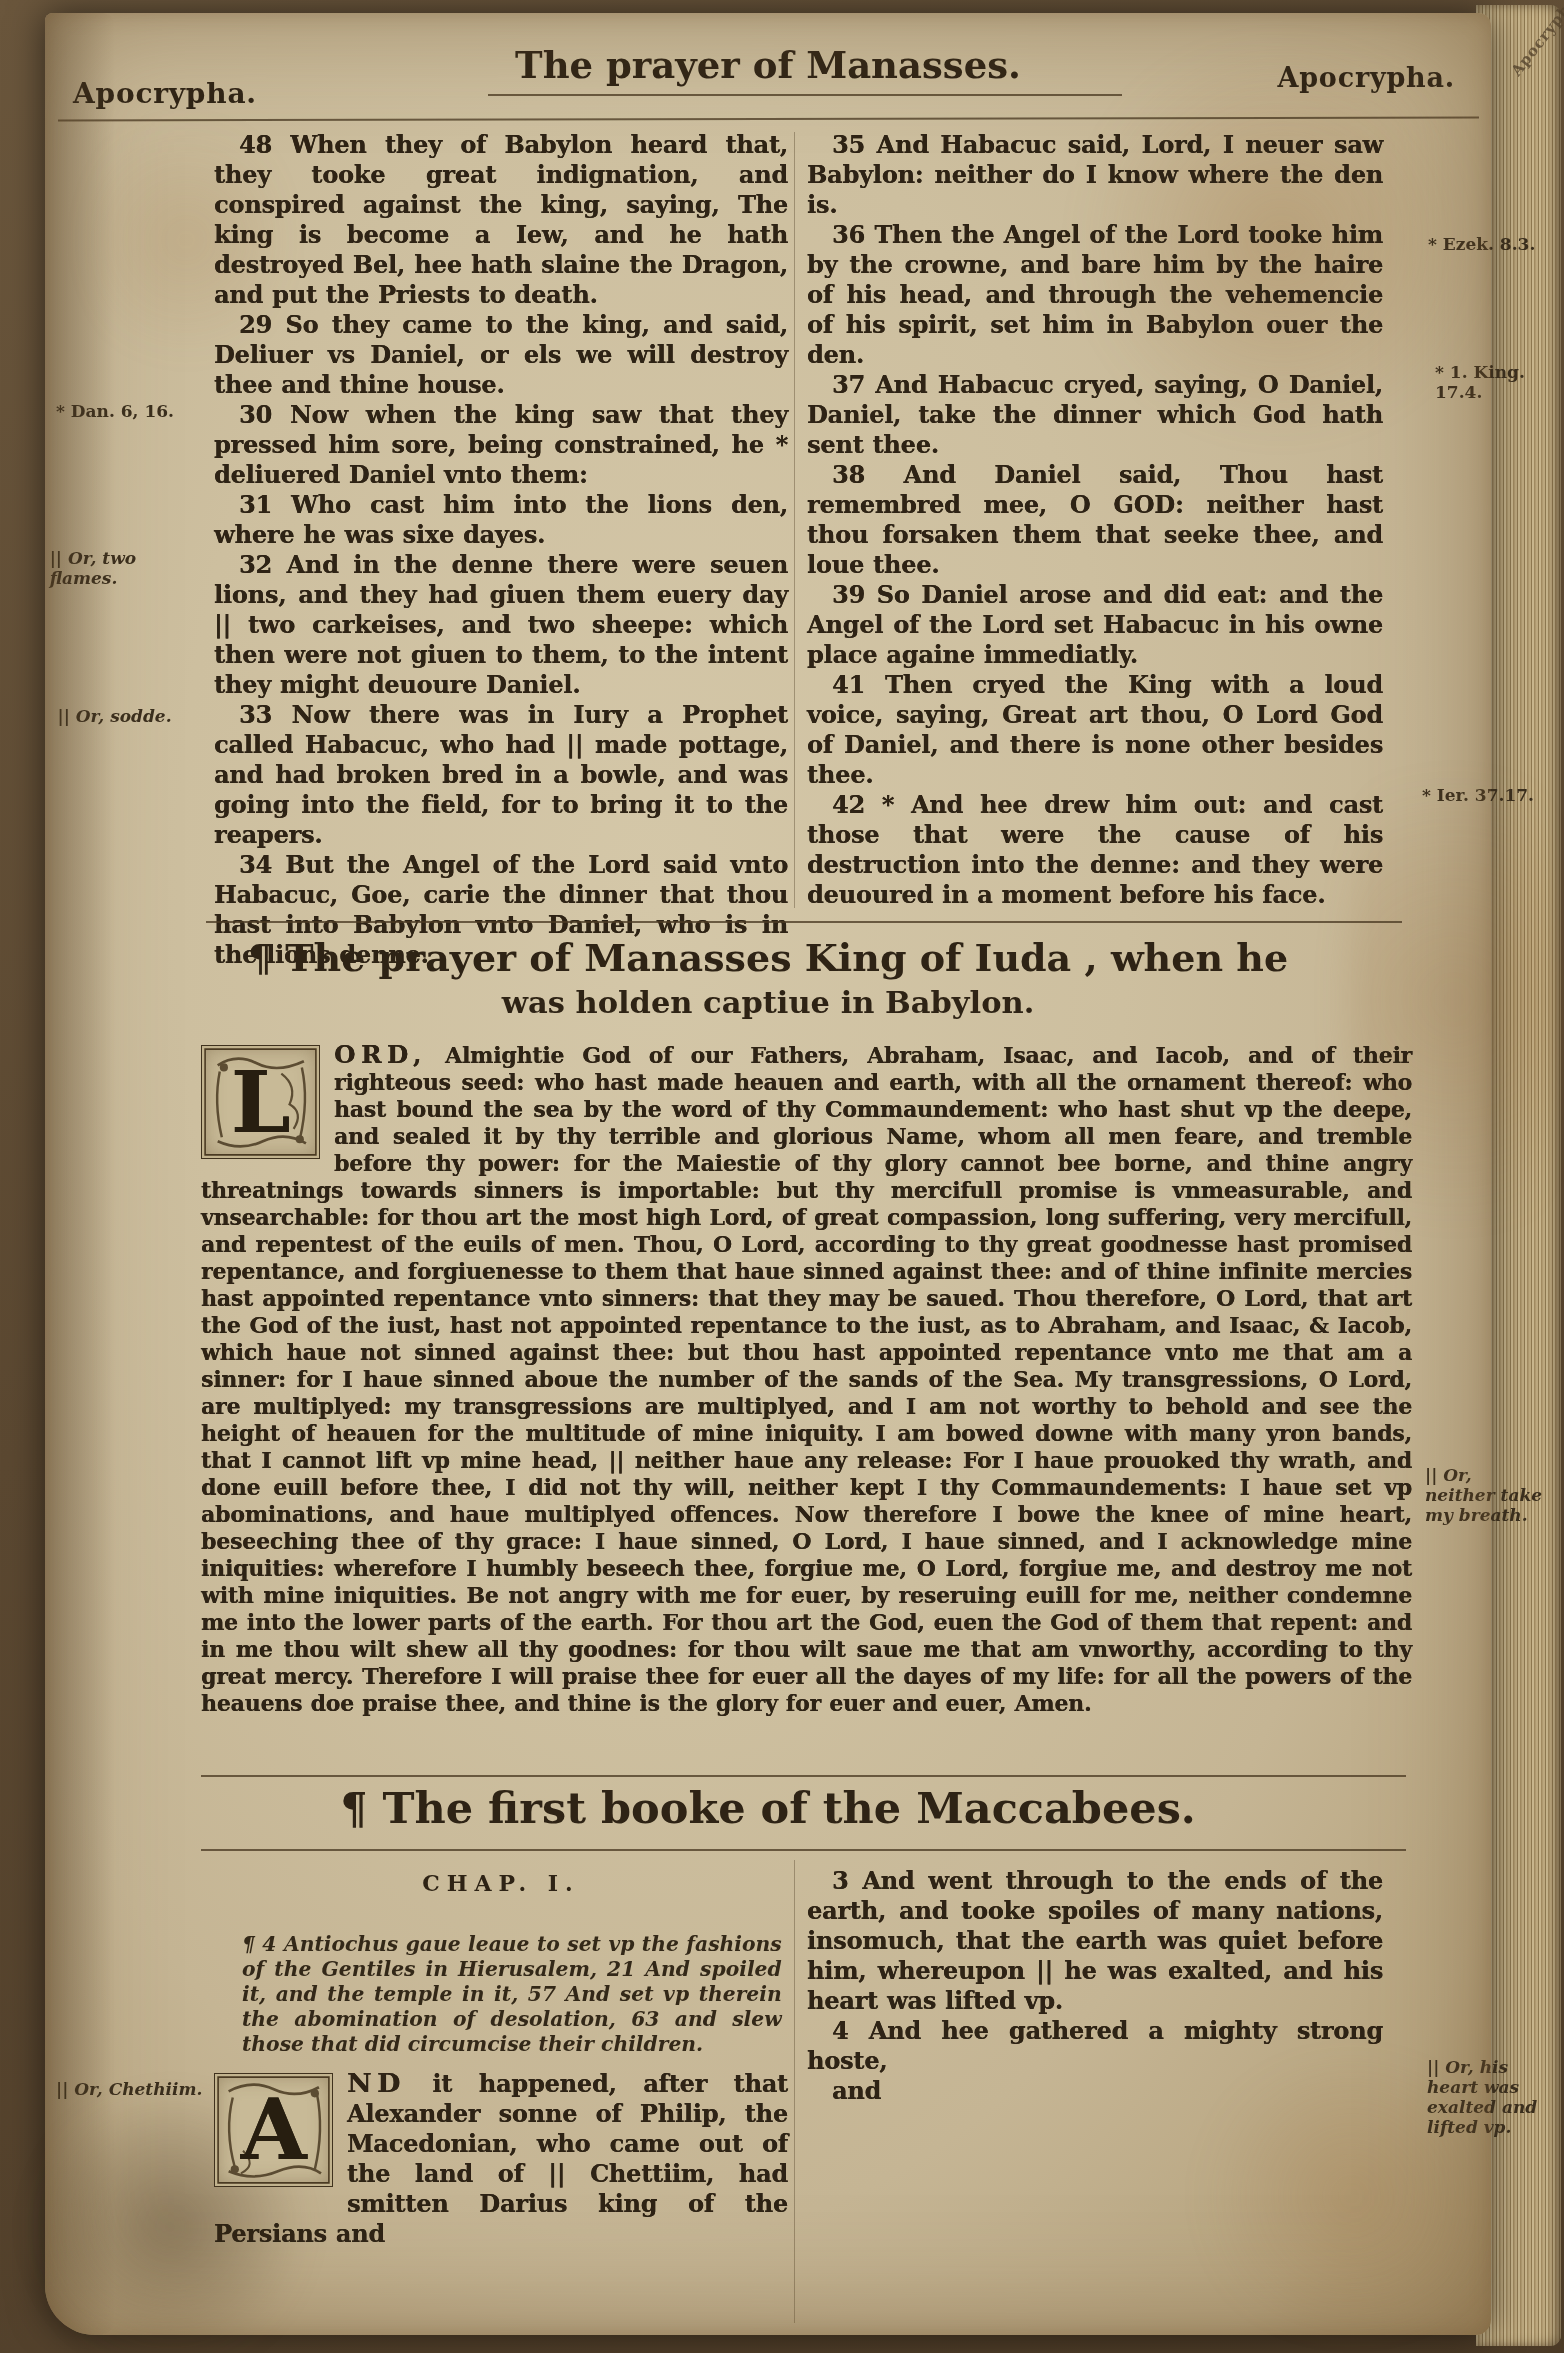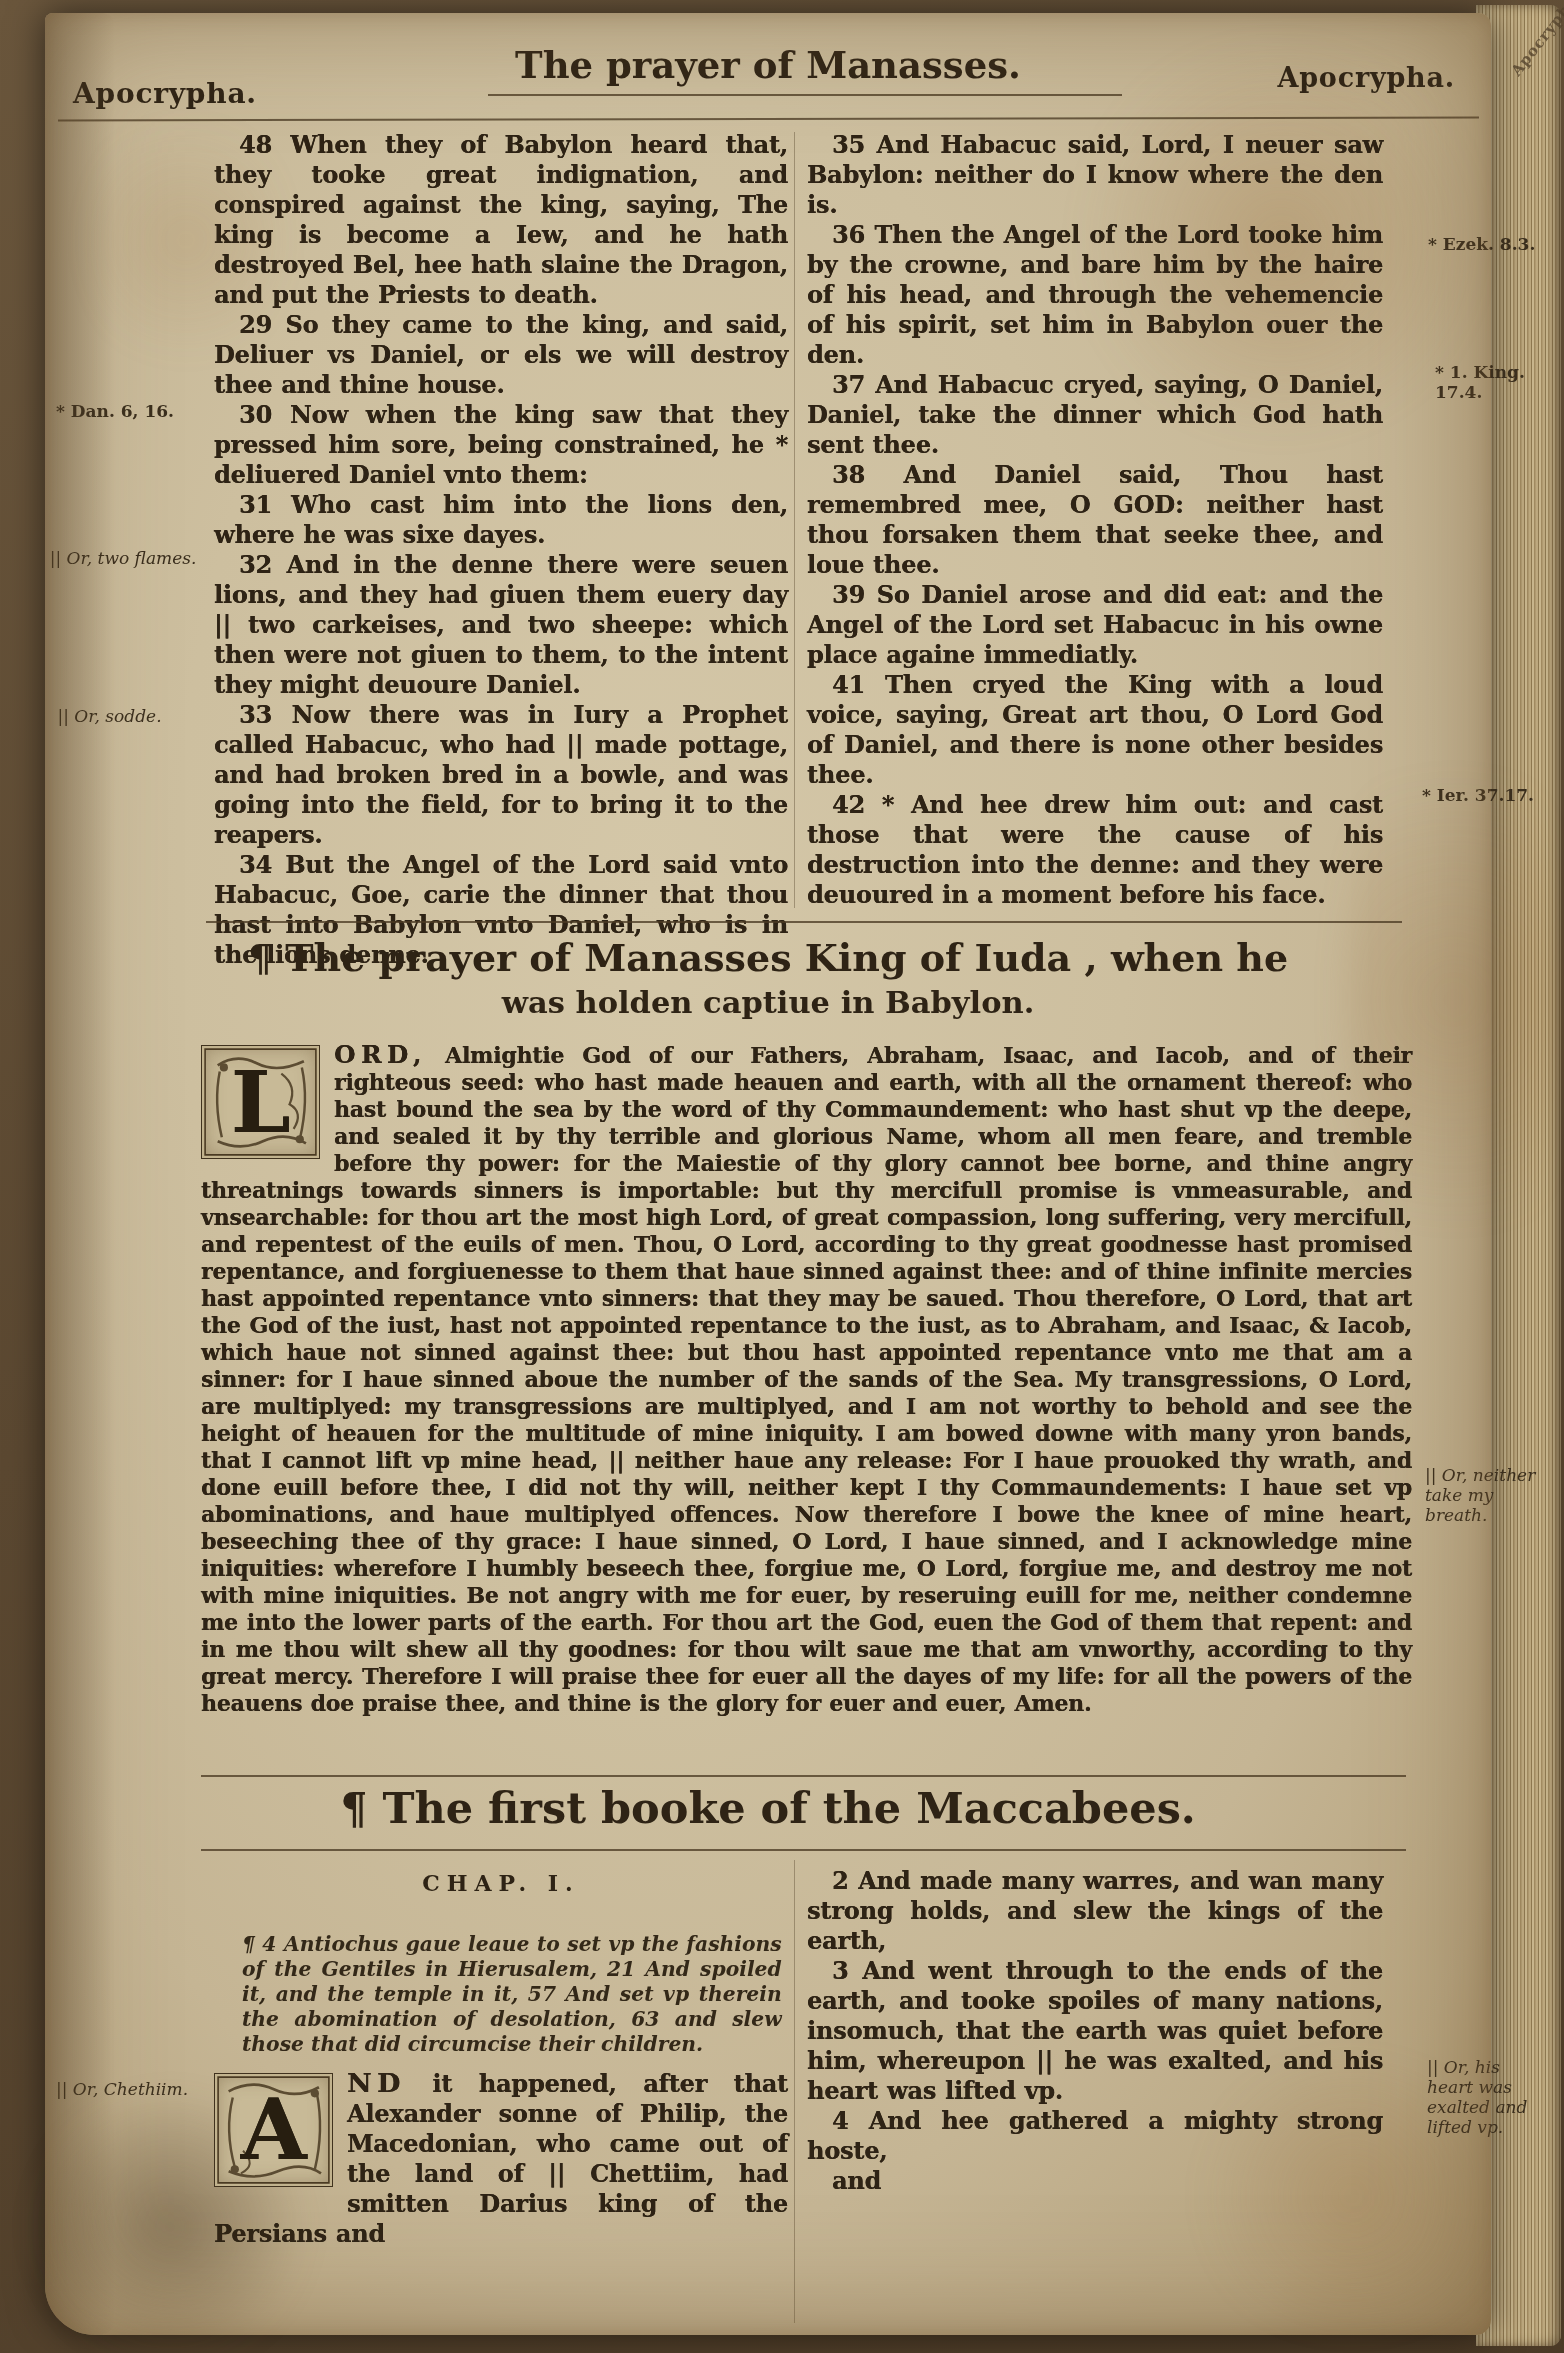--- a/index.html
+++ b/index.html
@@ -68,21 +68,21 @@
   .macc-right{ left:762px; top:1853px; width:576px; }
   .coltext p.verse {
     font-size:24px; line-height:30px; font-weight:bold; text-align:justify;
     text-indent:25px; letter-spacing:-0.2px; word-spacing:0.8px; color:#2e2315;
     text-shadow:0.2px 0 0 currentColor;
   }
   .coltext p.verse.cont { text-indent:0; }
 
   
   .note { position:absolute; font-size:17px; line-height:20.3px; color:#3a2e1d; font-weight:bold; }
-  .note.or { font-style:italic; font-weight:400; }
+  .note.or { font-style:italic; font-weight:700; }
 
   
   .m-title { position:absolute; left:0; top:922px; width:100%; text-align:center; color:#2e2315; }
   .m-line1 { font-size:38px; font-weight:bold; }
   .m-line2 { font-size:30.5px; font-weight:bold; margin-top:4.7px; }
   .prayer  { position:absolute; left:156px; top:1028px; width:1211px; }
   .prayer p {
     font-size:22px; line-height:27px; font-weight:bold; text-align:justify;
     letter-spacing:-0.2px; word-spacing:0.8px; color:#2e2315; text-shadow:0.2px 0 0 currentColor;
   }
@@ -195,21 +195,20 @@
             <path d="M20 70 Q34 84 18 92" stroke="#4a3a22" fill="none" stroke-width="2"></path>
             <circle cx="90" cy="14" r="4" fill="#4a3a22"></circle>
               <circle cx="12" cy="88" r="4" fill="#4a3a22"></circle>
           </svg>
           <span class="letter">A</span>
         </span><span class="lead">ND</span><span> it happened, after that Alexander sonne of Philip, the Macedonian, who came out of the land of || Chettiim, had smitten Darius king of the Persians and</span>
       </p>
     </section>
 
     <section class="coltext macc-right">
-      <p class="verse">2 And made many warres, and wan many strong holds, and slew the kings of the earth,</p>
       <p class="verse">3 And went through to the ends of the earth, and tooke spoiles of many nations, insomuch, that the earth was quiet before him, whereupon || he was exalted, and his heart was lifted vp.</p>
       <p class="verse">4 And hee gathered a mighty strong hoste,</p>
       <p class="verse catchword">and</p>
     </section>
 
     <div class="note or" style="left:11px;top:2066px;width:150px">|| Or, Chethiim.</div>
     <div class="note or" style="left:1382px;top:2044px;width:124px">|| Or, his heart was exalted and lifted vp.</div>
 
     <div class="vignette"></div>
   </div>

